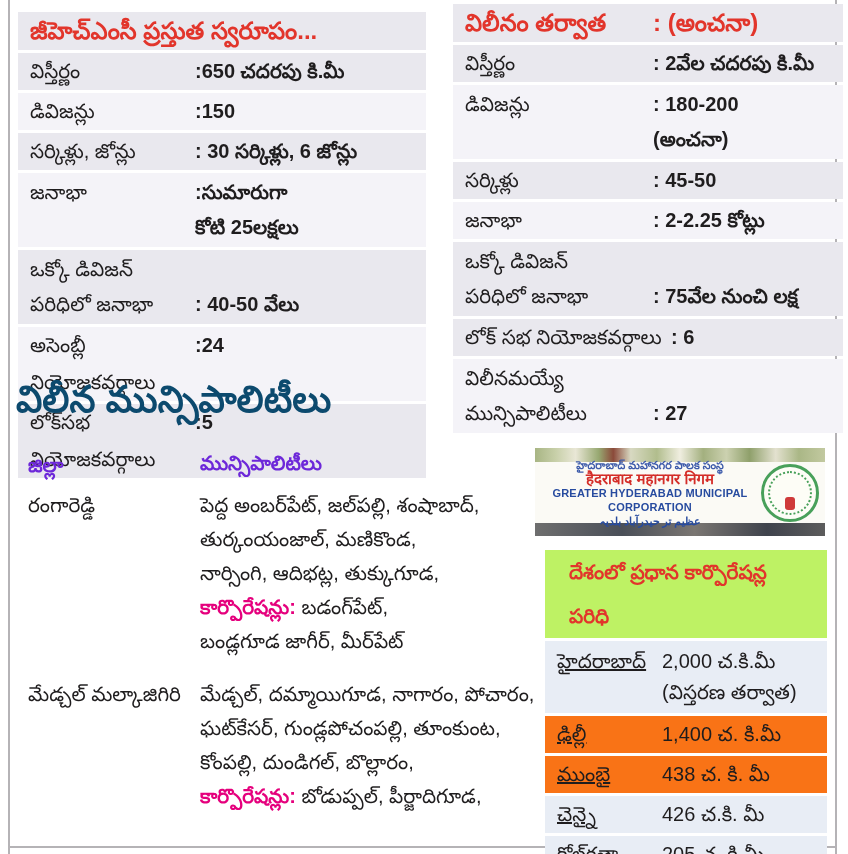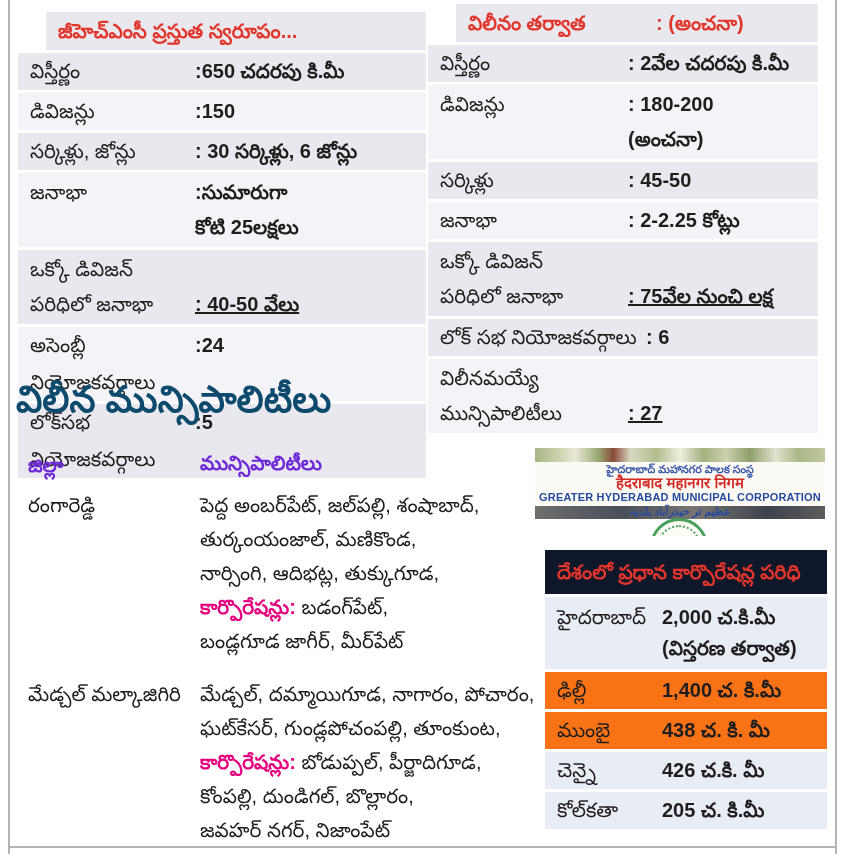--- a/index.html
+++ b/index.html
@@ -11,28 +11,28 @@
   .rule-v{position:absolute;top:0;width:2px;height:854px;background:#b5b3b6;}
   .rule-left{left:8px;}
   .rule-right{left:835px;}
   .rule-bottom{position:absolute;left:8px;width:829px;top:846px;height:2px;background:#b5b3b6;}
 
   
   .stat-table{position:absolute;font-size:20px;}
   .stat-row{display:flex;align-items:flex-start;padding:0 12px;margin-bottom:3px;}
   .bg-a{background:#e9e8ee;}
   .bg-b{background:#f4f3f8;}
-  .stat-head{color:#e2352b;font-weight:bold;line-height:38px;font-size:20px;margin-left:28px;}
+  .stat-head{color:#e2352b;font-weight:bold;line-height:38px;font-size:24px;}
   .stat-row .lbl{width:165px;flex:none;}
   .rt .stat-row .lbl{width:188px;}
   .stat-row .val{flex:1;font-weight:bold;}
   .stat-row span.line{display:block;line-height:37px;}
   .dbl span.line{line-height:35px;}
   .dbl{padding-top:2px;padding-bottom:2px;}
-  .val-pad{padding-top:35px;text-decoration:underline;}
+  .val-pad{padding-top:35px;}
 
   
   .big-heading{
     position:absolute;left:16px;top:378px;color:#0c4a6e;
     font-size:37px;font-weight:bold;line-height:44px;
   }
 
   
   .merged{position:absolute;left:28px;top:448px;width:512px;font-size:20px;}
   .m-headrow{display:flex;color:#6d28d9;font-weight:bold;line-height:30px;margin-bottom:6px;}
@@ -41,41 +41,41 @@
   .m-lines{flex:1;}
   .m-lines .line{display:block;line-height:34px;}
   .corp{color:#e5007d;font-weight:bold;}
 
   
   .photo{position:absolute;left:535px;top:448px;width:290px;height:88px;overflow:hidden;}
   .photo-top{height:14px;
     background:linear-gradient(90deg,#a8b584 0%,#c7cfa8 7%,#e9e7d6 14%,#97a871 22%,#8b4a3a 27%,#d8d9c2 33%,#b1bd8d 42%,#f0eee0 50%,#a3b07f 58%,#ccd1b0 66%,#8fa06b 74%,#e3e1cf 83%,#aab786 91%,#c2c9a0 100%);}
   .photo-bottom{height:13px;
     background:linear-gradient(90deg,#6e6e6e,#4a4f58 30%,#7a7672 55%,#3f434c 80%,#5c5c5c);}
-  .banner{height:44px;background:#fbfaf5;display:flex;align-items:center;padding:0 4px;flex-direction:column;}
+  .banner{height:61px;background:#fbfaf5;display:flex;align-items:center;padding:0 4px;}
   .banner-text{flex:1;text-align:center;line-height:14px;}
   .bt-telugu{color:#3c5aaa;font-size:11px;font-weight:bold;}
   .bt-hindi{color:#d42d28;font-size:15px;font-weight:bold;}
   .bt-english{color:#274b9f;font-size:11px;font-weight:bold;letter-spacing:0.2px;}
   .bt-urdu{color:#274b9f;font-size:11px;font-weight:bold;font-family:Liberation Serif, serif;}
   .emblem{width:52px;height:52px;flex:none;border-radius:50%;
     background:#fdfdf6;border:3px solid #48a05a;position:relative;margin-right:2px;}
   .emblem::before{content:"";position:absolute;inset:4px;border:2px dotted #48a05a;border-radius:50%;}
   .emblem::after{content:"";position:absolute;left:50%;bottom:9px;width:10px;height:13px;
     margin-left:-5px;background:#cf3a3a;border-radius:3px;}
 
   
   .corp-table{position:absolute;left:545px;top:550px;width:282px;font-size:20px;}
-  .corp-head{background:#0f172a;color:#e2352b;font-weight:bold;
-    line-height:44px;padding:0 12px;margin-bottom:3px;font-size:20px;}
+  .corp-head{background:#bef264;color:#e2352b;font-weight:bold;
+    line-height:44px;padding:0 24px;margin-bottom:3px;font-size:20px;}
   .corp-row{display:flex;align-items:flex-start;padding:3px 12px;margin-bottom:3px;}
   .bg-c{background:#e8edf5;}
   .bg-d{background:#f97316;}
-  .corp-row .city{width:105px;flex:none;line-height:31px;}
-  .corp-row .cval{flex:1;font-weight:bold;}
+  .corp-row .city{width:105px;flex:none;line-height:31px;text-decoration:underline;}
+  .corp-row .cval{flex:1;font-weight:normal;}
   .corp-row .cval span{display:block;line-height:31px;}
 </style>
 </head>
 <body>
 
 <div class="rule-v rule-left"></div>
 <div class="rule-v rule-right"></div>
 <div class="rule-bottom"></div>
 
 <div class="stat-table" style="left:18px;top:12px;width:408px;">
@@ -135,21 +135,21 @@
   <div class="stat-row bg-a">
     <div class="lbl">
         <span class="line">లోక్‌సభ నియోజకవర్గాలు</span>
       </div>
     <div class="val">
         <span class="line">:5</span>
       </div>
   </div>
 </div>
 
-<div class="stat-table rt" style="left:428px;top:4px;width:390px;">
+<div class="stat-table rt" style="left:453px;top:4px;width:390px;">
   <div class="stat-row stat-head bg-a">
     <div class="lbl"><span>విలీనం తర్వాత</span></div>
     <div class="val" style="font-weight:bold;"><span>: (అంచనా)</span></div>
   </div>
   <div class="stat-row bg-a">
     <div class="lbl">
         <span class="line">విస్తీర్ణం</span>
       </div>
     <div class="val">
         <span class="line">: 2వేల చదరపు కి.మీ</span>
@@ -225,23 +225,22 @@
       <span class="line"><span class="corp">కార్పొరేషన్లు:</span><span> బడంగ్‌పేట్,</span></span>
       <span class="line">బండ్లగూడ జాగీర్, మీర్‌పేట్</span>
     </div>
   </div>
 
   <div class="m-row">
     <div class="m-name">మేడ్చల్ మల్కాజిగిరి</div>
     <div class="m-lines">
       <span class="line">మేడ్చల్, దమ్మాయిగూడ, నాగారం, పోచారం,</span>
       <span class="line">ఘట్‌కేసర్, గుండ్లపోచంపల్లి, తూంకుంట,</span>
+      <span class="line">కోంపల్లి, దుండిగల్, బొల్లారం,</span>
       <span class="line"><span class="corp">కార్పొరేషన్లు:</span><span> బోడుప్పల్, పీర్జాదిగూడ,</span></span>
-      <span class="line">కోంపల్లి, దుండిగల్, బొల్లారం,</span>
-      <span class="line">జవహర్ నగర్, నిజాంపేట్</span>
     </div>
   </div>
 
 </div>
 
 <div class="photo">
   <div class="photo-top"></div>
   <div class="banner">
     <div class="banner-text">
       <div class="bt-telugu">హైదరాబాద్ మహానగర పాలక సంస్థ</div>

